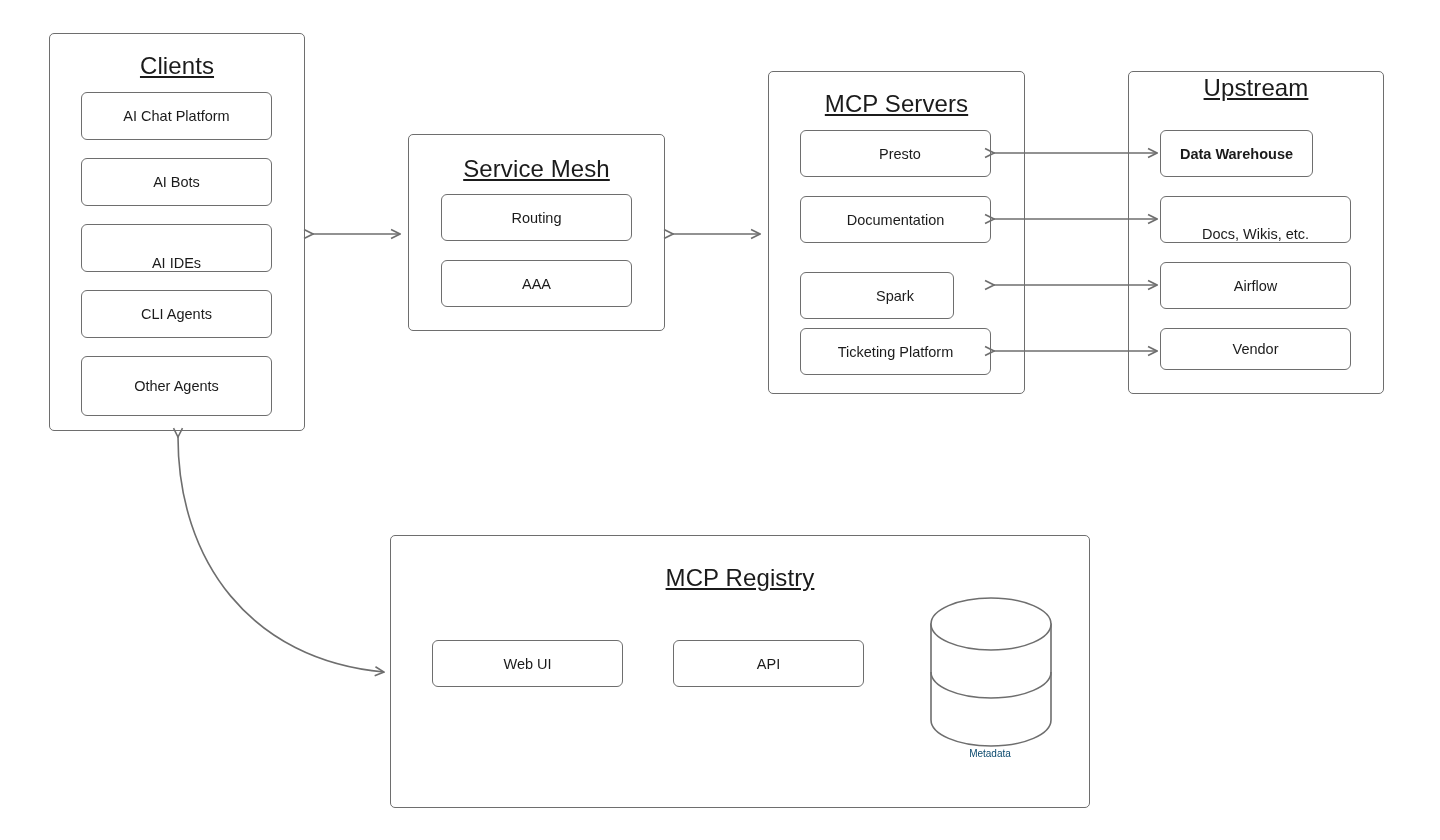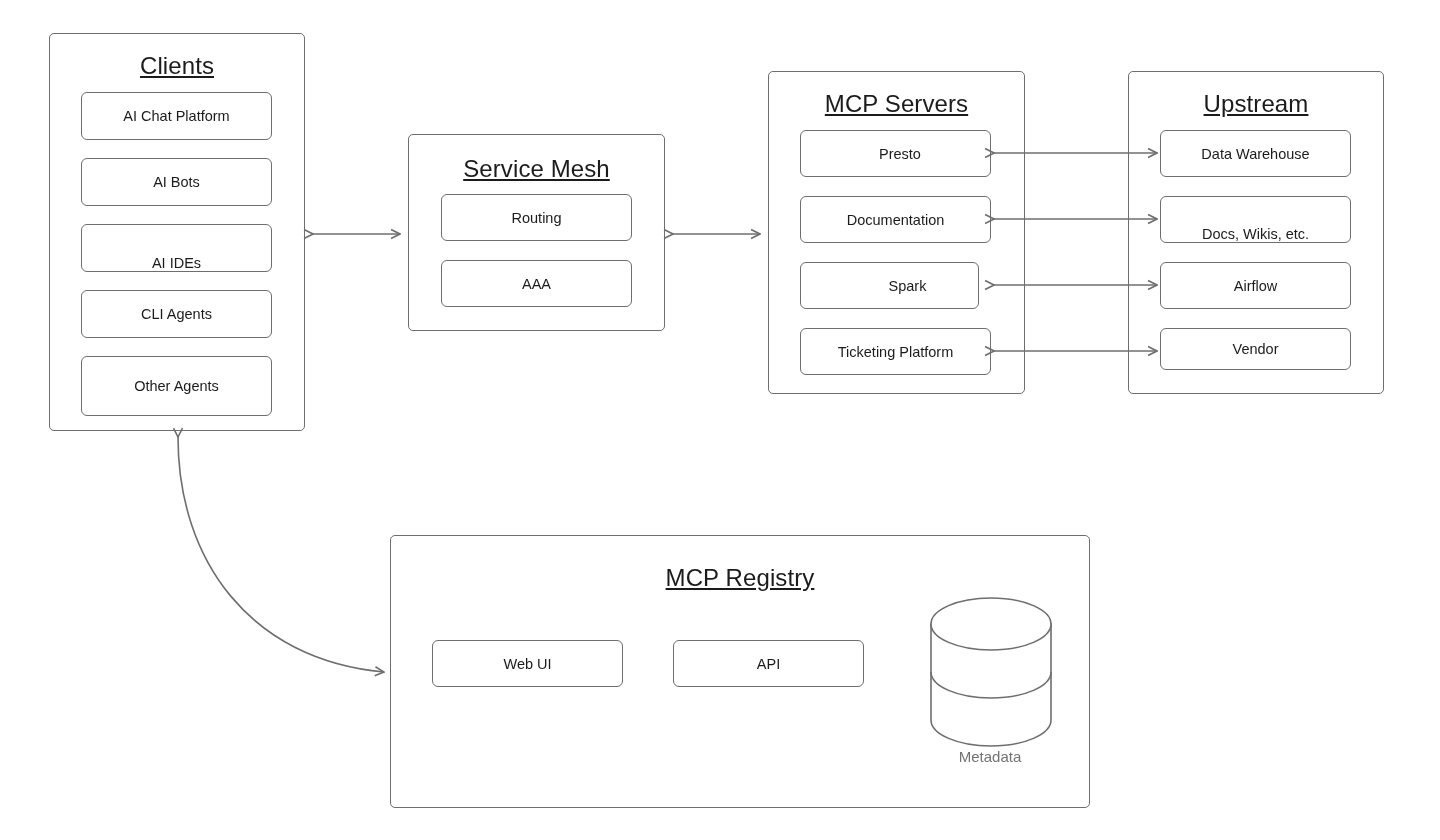--- a/index.html
+++ b/index.html
@@ -58,22 +58,22 @@
     position: absolute;
     left: 0;
     top: 0;
     width: 1440px;
     height: 840px;
     pointer-events: none;
   }
   .cyl-label {
     position: absolute;
     text-align: center;
-    font-size: 15px;
-    color: #737373;
+    font-size: 10px;
+    color: #0c4a6e;
     white-space: nowrap;
   }
 </style>
 </head>
 <body>
 
 <div id="canvas">
 
   <div class="panel" style="left:49px; top:33px; width:256px; height:398px;">
     <div class="panel-title" style="top:18px;">Clients</div>
@@ -106,31 +106,31 @@
 
   <div class="panel" style="left:768px; top:71px; width:257px; height:323px;">
     <div class="panel-title" style="top:18px;">MCP Servers</div>
   </div>
   <div class="node" style="left:800px; top:130px; width:191px; height:47px;padding-left:9px;">
     <span>Presto</span>
   </div>
   <div class="node" style="left:800px; top:196px; width:191px; height:47px;">
     <span>Documentation</span>
   </div>
-  <div class="node" style="left:800px; top:262px; width:179px; height:47px;padding-left:36px;">
+  <div class="node" style="left:800px; top:272px; width:154px; height:47px;padding-left:36px;">
     <span>Spark</span>
   </div>
   <div class="node" style="left:800px; top:328px; width:191px; height:47px;">
     <span>Ticketing Platform</span>
   </div>
 
   <div class="panel" style="left:1128px; top:71px; width:256px; height:323px;">
-    <div class="panel-title" style="top:18px;">Upstream</div>
+    <div class="panel-title" style="top:2px;">Upstream</div>
   </div>
-  <div class="node" style="left:1160px; top:130px; width:191px; height:47px;">
+  <div class="node" style="left:1160px; top:130px; width:153px; height:47px;font-weight:bold;">
     <span>Data Warehouse</span>
   </div>
   <div class="node" style="left:1160px; top:196px; width:191px; height:47px;align-items:flex-end;">
     <span>Docs, Wikis, etc.</span>
   </div>
   <div class="node" style="left:1160px; top:262px; width:191px; height:47px;">
     <span>Airflow</span>
   </div>
   <div class="node" style="left:1160px; top:328px; width:191px; height:42px;">
     <span>Vendor</span>

